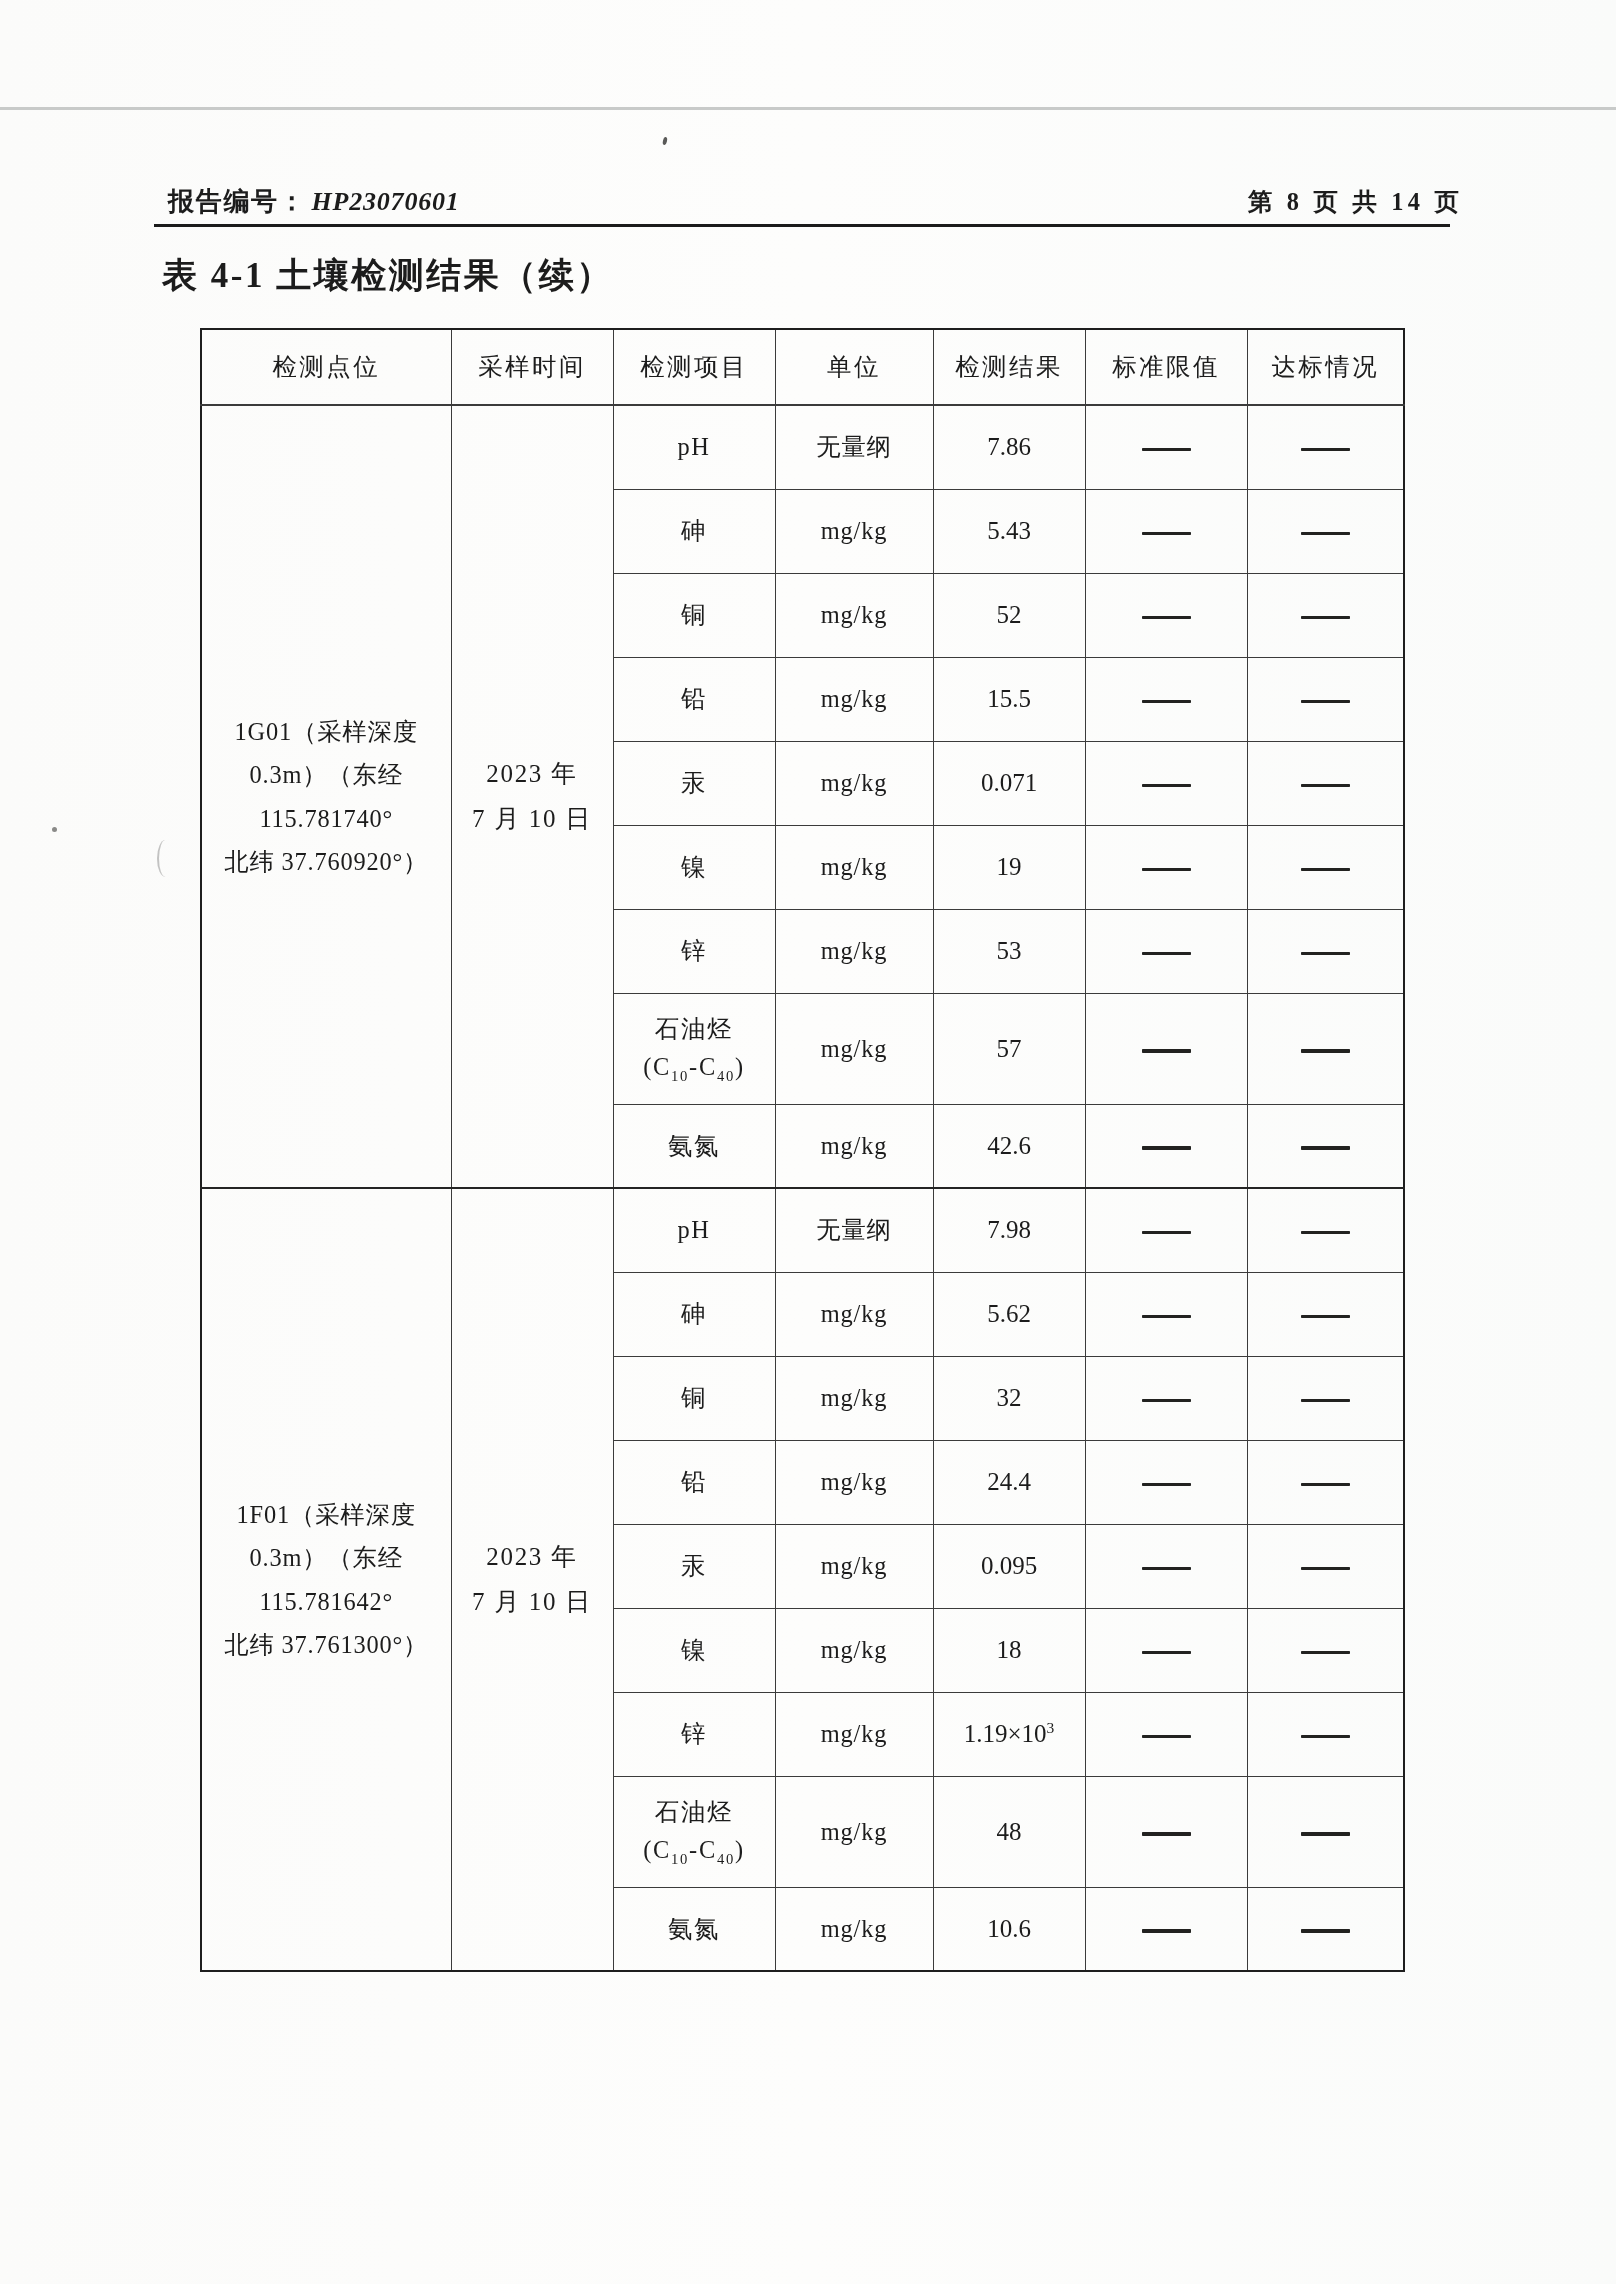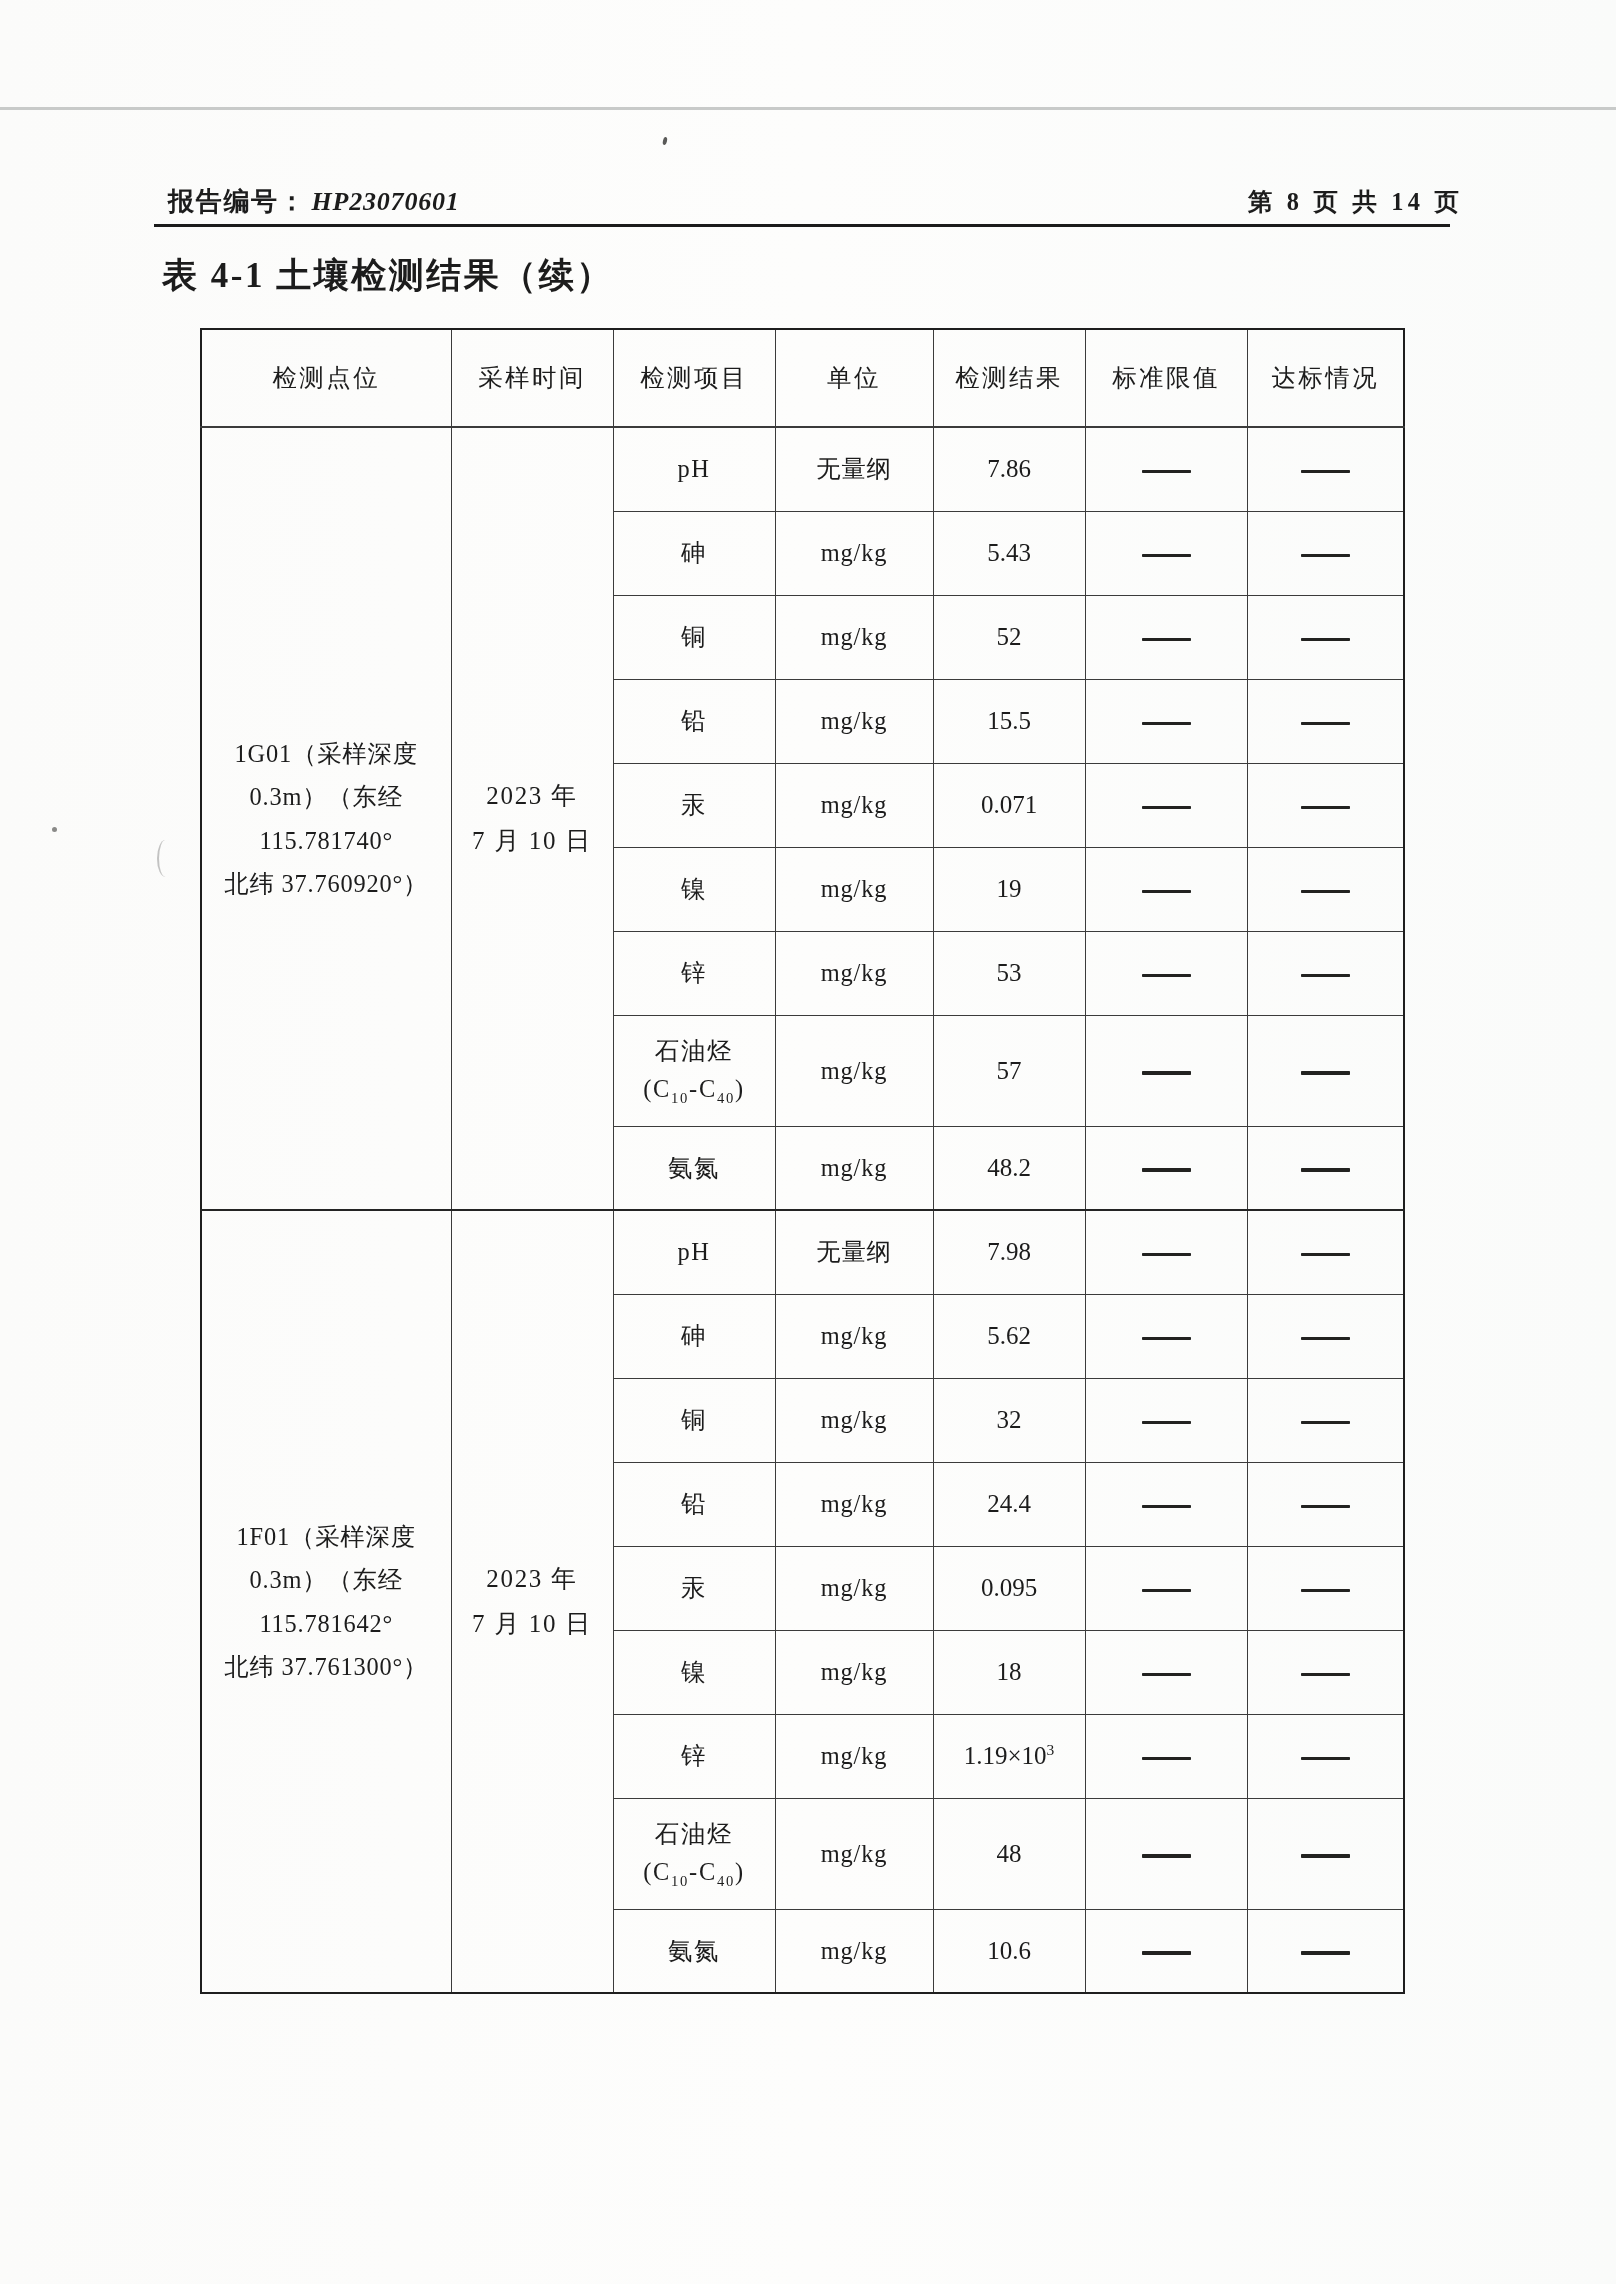--- a/index.html
+++ b/index.html
@@ -49,21 +49,21 @@
     width: 1202px; table-layout: fixed;
     border-collapse: collapse;
     border: 2.5px solid #1e1e1e;
   }
   .results-table th, .results-table td {
     border: 1.7px solid #3b3b3b;
     text-align: center; vertical-align: middle;
     padding: 0; font-size: 24.4px;
     overflow: hidden;
   }
-  .results-table thead tr { height: 98px; }
+  .results-table thead tr { height: 76px; }
   .results-table th {
     font-weight: normal; letter-spacing: 2.5px;
     border-bottom-width: 2.5px;
   }
   .results-table tbody { border-top: 2.5px solid #242424; }
   td.cell-point { font-size: 24.4px; line-height: 1.78; letter-spacing: 0.8px; }
   td.cell-time { font-size: 25px; line-height: 1.78; letter-spacing: 1.7px; }
   td.cell-item { line-height: 1.55; letter-spacing: 1.7px; }
   td.cell-unit { letter-spacing: 0.8px; }
   td.cell-result { font-size: 25px; }
@@ -168,21 +168,21 @@
       <tr style="height: 111px;">
         <td class="cell-item">石油烃<br>(C<sub>10</sub>-C<sub>40</sub>)</td>
         <td class="cell-unit">mg/kg</td>
         <td class="cell-result">57</td>
         <td class="cell-limit"><span class="dash"></span></td>
         <td class="cell-status"><span class="dash"></span></td>
       </tr>
       <tr style="height: 84px;">
         <td class="cell-item">氨氮</td>
         <td class="cell-unit">mg/kg</td>
-        <td class="cell-result">48.2</td>
+        <td class="cell-result">42.6</td>
         <td class="cell-limit"><span class="dash"></span></td>
         <td class="cell-status"><span class="dash"></span></td>
       </tr>
     </tbody>
     <tbody>
       <tr style="height: 84px;">
         <td class="cell-point" rowspan="9">1F01（采样深度<br>0.3m）（东经<br>115.781642°<br>北纬 37.761300°）</td>
         <td class="cell-time" rowspan="9">2023 年<br>7 月 10 日</td>
         <td class="cell-item">pH</td>
         <td class="cell-unit">无量纲</td>

